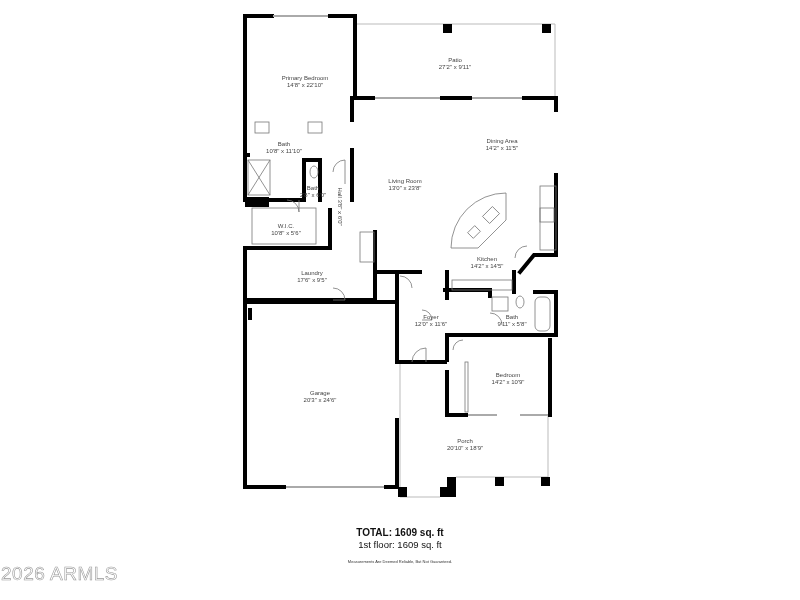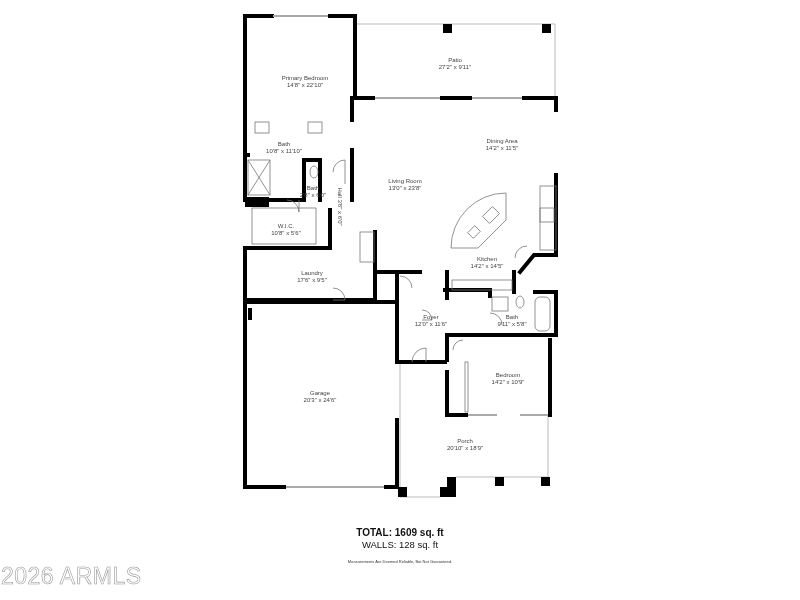--- a/index.html
+++ b/index.html
@@ -5,21 +5,21 @@
   html,body{margin:0;padding:0;background:#fff;}
   body{width:800px;height:600px;position:relative;overflow:hidden;font-family:"Liberation Sans",sans-serif;}
   #plan{position:absolute;left:0;top:0;}
   .lbl{position:absolute;text-align:center;font-size:6px;color:#444;line-height:7px;white-space:nowrap;transform:translateX(-50%);}
   .lbl .n{display:block;}
   .vert{transform:translateX(-50%) rotate(90deg);transform-origin:center;}
   #summary{position:absolute;left:0;width:800px;top:527px;text-align:center;color:#111;}
   #summary .total{font-weight:bold;font-size:10px;line-height:12px;}
   #summary .line{font-size:9.5px;line-height:11.5px;}
   #summary .disc{font-size:4px;line-height:6px;margin-top:8px;color:#333;}
-  #watermark{position:absolute;left:1px;top:563px;font-size:23px;color:#fff;-webkit-text-stroke:0.6px #999;letter-spacing:0.5px;font-family:"Liberation Sans",sans-serif;}
+  #watermark{position:absolute;left:1px;top:563px;font-size:19px;color:#fff;-webkit-text-stroke:0.6px #999;letter-spacing:0.5px;font-family:"Liberation Sans",sans-serif;}
 </style>
 </head>
 <body>
 
 <svg id="plan" width="800" height="520" viewBox="0 0 800 520">
   <g fill="none" stroke="#000" stroke-width="4" stroke-linecap="square">
 
     <path d="M245 16 V200"></path>
     <path d="M245 16 H272 M330 16 H355 V98"></path>
 
@@ -128,17 +128,17 @@
   <div class="lbl" style="left:431px;top:314px"><span class="n">Foyer</span><span>12'0" x 11'6"</span></div>
   <div class="lbl" style="left:512px;top:314px"><span class="n">Bath</span><span>9'11" x 5'8"</span></div>
   <div class="lbl" style="left:508px;top:372px"><span class="n">Bedroom</span><span>14'2" x 10'9"</span></div>
   <div class="lbl" style="left:320px;top:390px"><span class="n">Garage</span><span>20'3" x 24'6"</span></div>
   <div class="lbl" style="left:465px;top:438px"><span class="n">Porch</span><span>20'10" x 18'9"</span></div>
   <div class="lbl vert" style="left:339px;top:203px"><span>Hall</span> <span>3'8" x 6'0"</span></div>
 </div>
 
 <div id="summary">
   <div class="total">TOTAL: 1609 sq. ft</div>
-  <div class="line">WALLS: 128 sq. ft</div>
+  <div class="line">1st floor: 1609 sq. ft</div>
   <div class="disc">Measurements Are Deemed Reliable, But Not Guaranteed.</div>
 </div>
 
 <div id="watermark">2026 ARMLS</div>
 
 </body></html>

